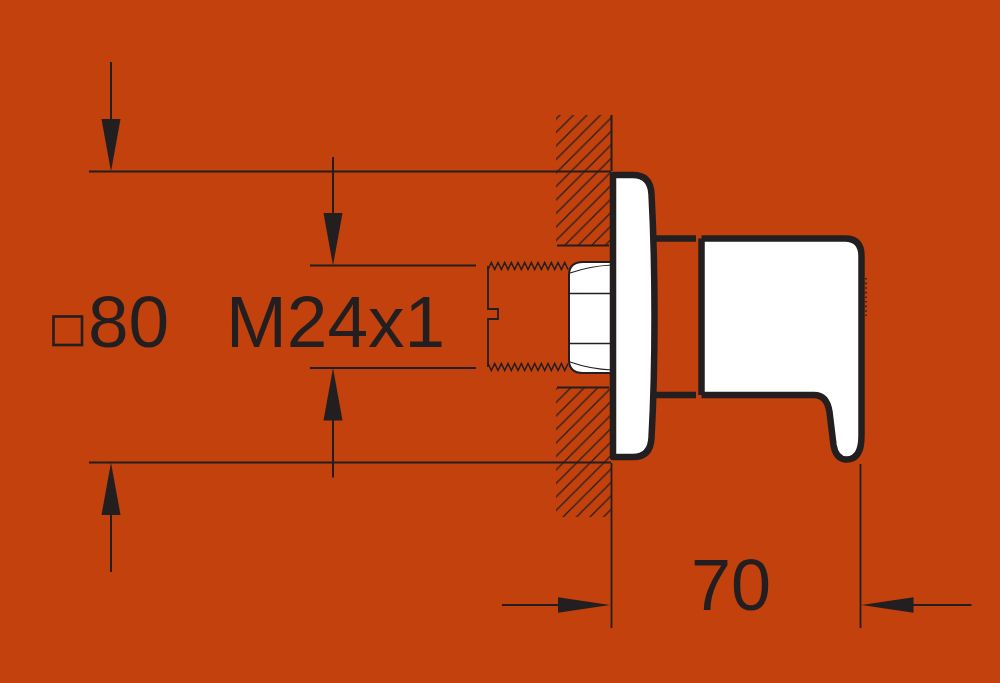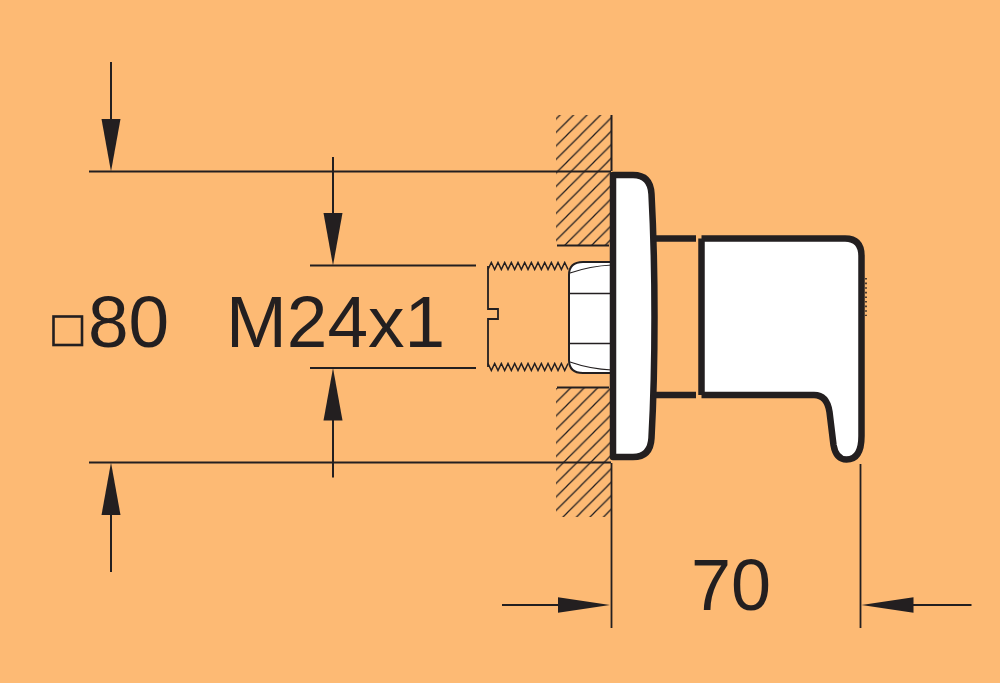--- a/index.html
+++ b/index.html
@@ -4,21 +4,21 @@
 <style>
   html, body {
     margin: 0;
     padding: 0;
     background: #ffffff;
   }
   .canvas {
     position: relative;
     width: 1000px;
     height: 683px;
-    background: #fdba74;
+    background: #c2410c;
     overflow: hidden;
   }
   svg { display: block; }
   .dim-text {
     font-family: "Liberation Sans", sans-serif;
     fill: #231f20;
   }
 </style>
 </head>
 <body>

